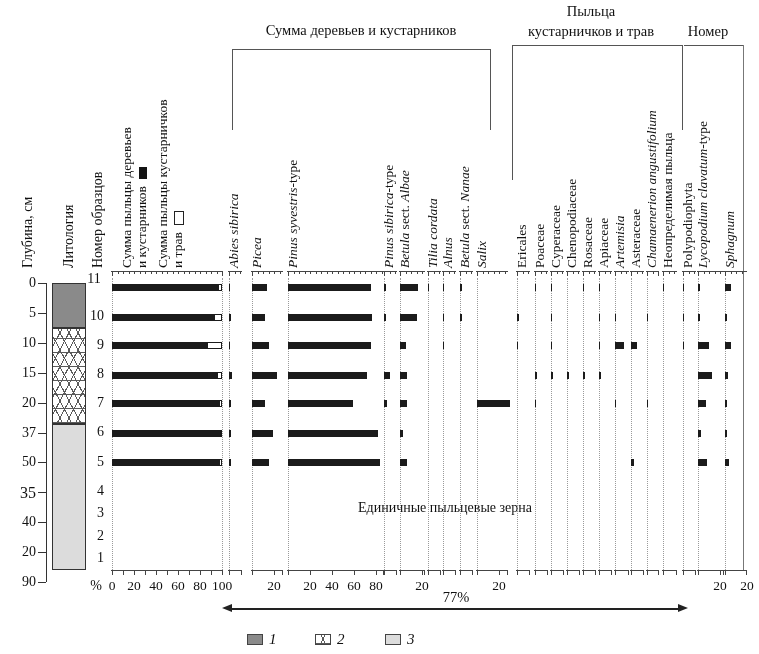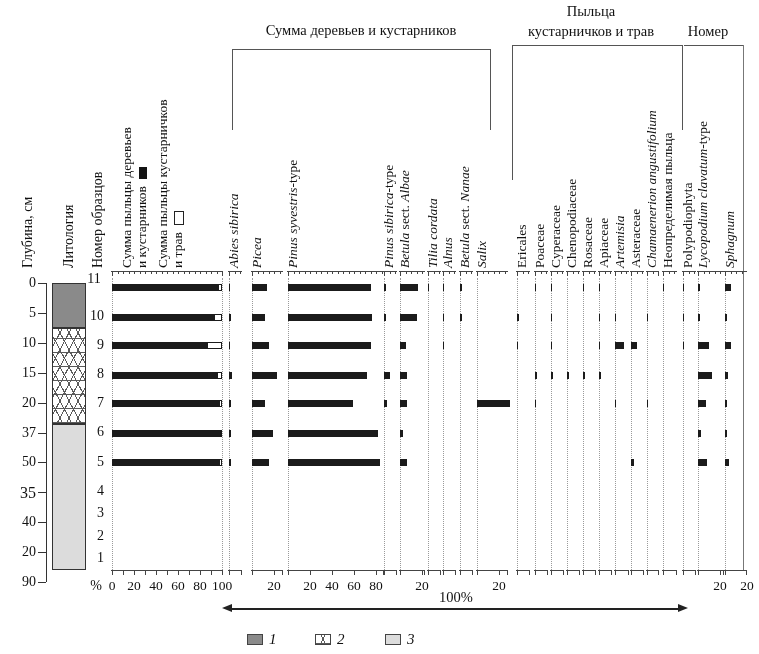--- a/index.html
+++ b/index.html
@@ -54,25 +54,26 @@
     <span class="ln">Сумма пыльцы деревьев</span>
     <span class="ln"><span>и кустарников</span><span class="hsw filled"></span></span>
   </div>
   <div class="vlabel" style="left:155px;top:268px;">
     <span class="ln">Сумма пыльцы кустарничков</span>
     <span class="ln"><span>и трав</span><span class="hsw open"></span></span>
   </div>
 
   <div class="axlbl" style="left:86px;top:578px;width:20px;font-size:14px;">%</div>
 
+  <div style="left:330px;top:500px;width:230px;text-align:center;font-size:14px;">Единичные пыльцевые зерна</div>
 
   <div style="left:229px;top:608px;width:452px;height:1.5px;background:#222;"></div>
   <div class="arrowhead" style="left:222px;top:604px;border-top:4.5px solid transparent;border-bottom:4.5px solid transparent;border-right:10px solid #222;"></div>
   <div class="arrowhead" style="left:678px;top:604px;border-top:4.5px solid transparent;border-bottom:4.5px solid transparent;border-left:10px solid #222;"></div>
-  <div style="left:426px;top:589px;width:60px;text-align:center;font-size:14.5px;">100%</div>
+  <div style="left:426px;top:589px;width:60px;text-align:center;font-size:14.5px;">77%</div>
 
   <div class="sw pat-dark-gray" style="left:247px;top:634px;"></div>
   <div class="legend-num" style="left:269px;top:631px;">1</div>
   <div class="sw pat-cross-hatch" style="left:315px;top:634px;"></div>
   <div class="legend-num" style="left:337px;top:631px;">2</div>
   <div class="sw pat-light-gray" style="left:385px;top:634px;"></div>
   <div class="legend-num" style="left:407px;top:631px;">3</div>
 
 <div style="left: 46px; top: 283px; width: 1px; height: 299px; background: rgb(51, 51, 51);"></div>
     <div style="left: 38px; top: 283px; width: 8px; height: 1px; background: rgb(51, 51, 51);"></div>

